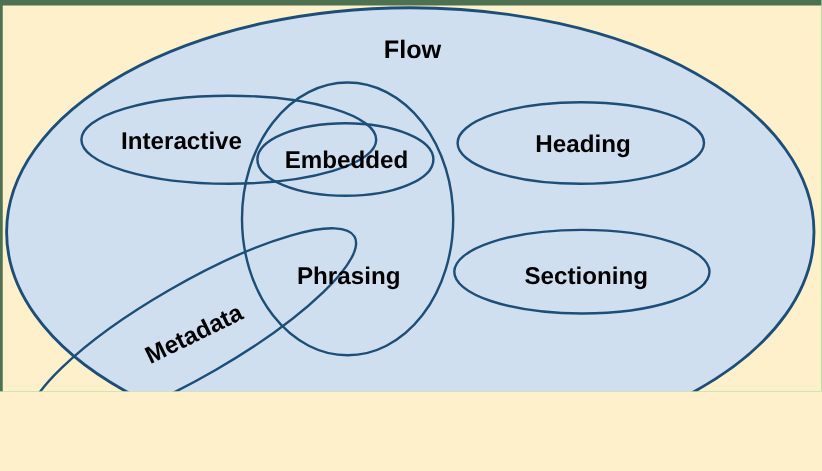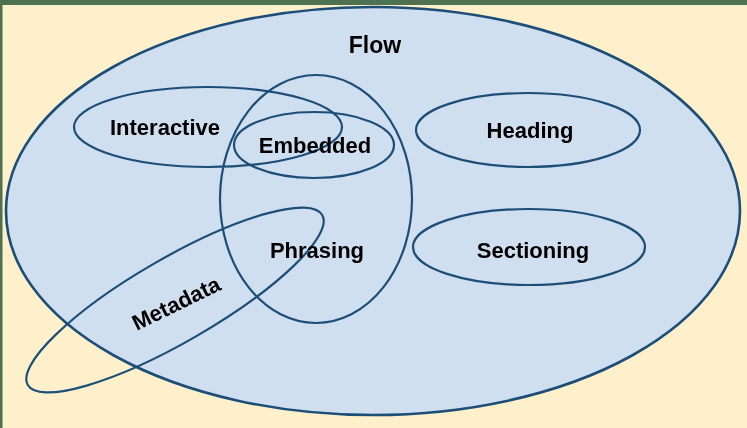--- a/index.html
+++ b/index.html
@@ -1,19 +1,19 @@
 <!DOCTYPE html>
 <html><head>
 <meta charset="utf-8">
 <style>
   html, body { margin: 0; padding: 0; background: #fdf0cb; }
   .stage {
     position: relative;
     width: 747px;
-    height: 428px;
+    height: 356px;
     overflow: hidden;
     background: #22c55e;
     font-family: "Liberation Sans", sans-serif;
   }
   svg { display: block; }
   .set-label {
     font-family: "Liberation Sans", sans-serif;
     font-weight: bold;
     font-size: 22px;
     fill: #000000;

